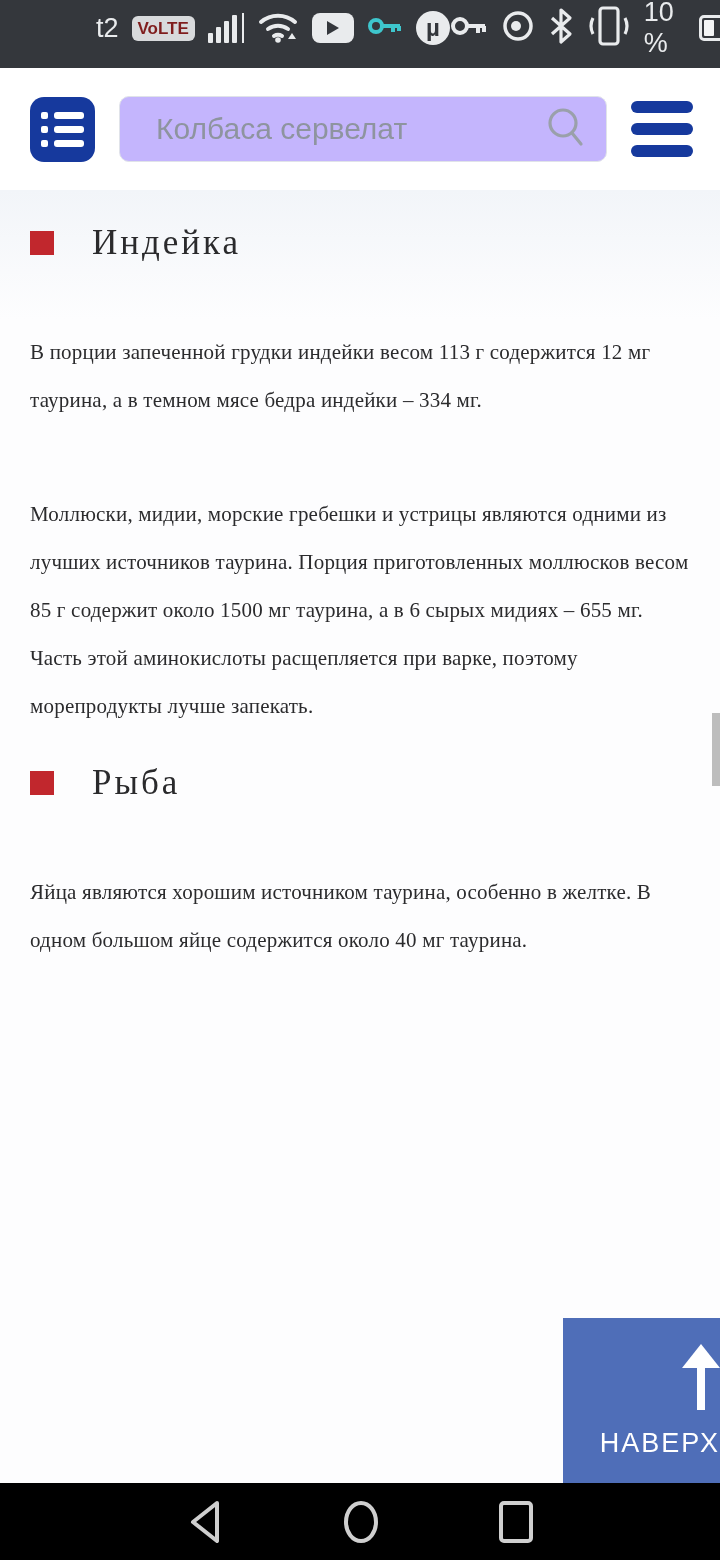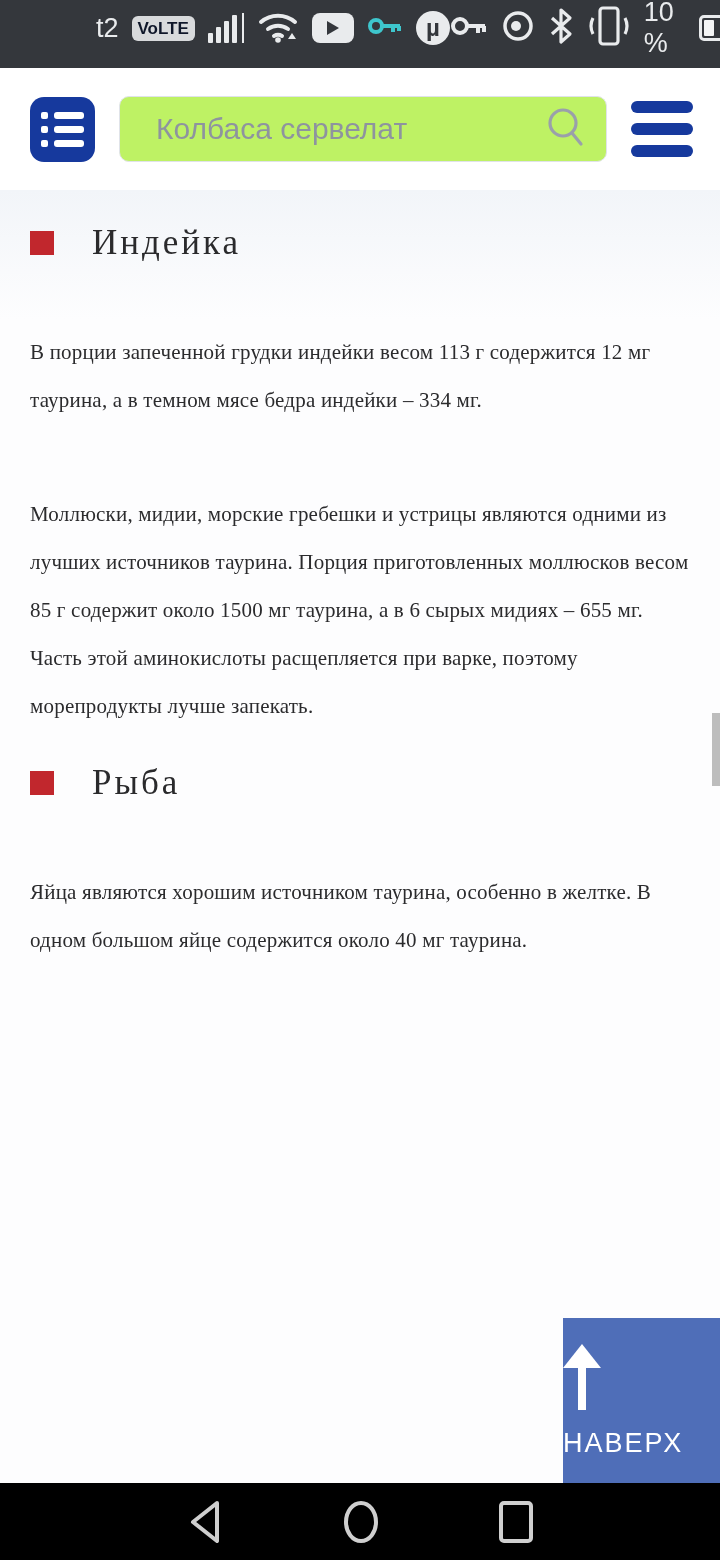--- a/index.html
+++ b/index.html
@@ -12,21 +12,21 @@
   
   .status-bar {
     position:absolute; top:0; left:0; width:720px; height:68px;
     background:#34373c; color:#e9ebed; box-sizing:border-box;
     display:flex; align-items:center; justify-content:space-between;
     padding:0 20px 12px 96px;
   }
   .sb-group { display:flex; align-items:center; gap:13px; }
   .sb-text { font-size:27px; }
   .volte-badge {
-    background:#d8dadc; color:#0f172a; font-weight:bold; font-size:17px;
+    background:#d8dadc; color:#7f1d1d; font-weight:bold; font-size:17px;
     border-radius:6px; padding:4px 6px; line-height:1;
   }
   .sig-bars { display:flex; align-items:flex-end; gap:3px; height:30px; }
   .sig-bars i { display:block; width:5px; background:#e9ebed; border-radius:1px; }
   .sig-line { width:2px; height:30px; background:#e9ebed; margin-left:2px; }
   .yt-icon {
     width:42px; height:30px; background:#e9ebed; border-radius:8px;
     display:flex; align-items:center; justify-content:center;
   }
   .yt-play { width:0; height:0; border-left:12px solid #34373c;
@@ -51,21 +51,21 @@
   }
   .menu-btn {
     flex:none; width:65px; height:65px; border-radius:14px; background:#16399d;
     display:flex; flex-direction:column; justify-content:center; gap:7px;
     align-items:center; cursor:pointer;
   }
   .menu-btn .row { display:flex; align-items:center; gap:6px; }
   .menu-btn .dot { width:7px; height:7px; background:#fff; border-radius:2px; }
   .menu-btn .bar { width:30px; height:7px; background:#fff; border-radius:3px; }
   .search-box {
-    flex:1; height:66px; background:#bef264; border:1px solid #e0e3e9;
+    flex:1; height:66px; background:#c4b5fd; border:1px solid #e0e3e9;
     border-radius:10px; display:flex; align-items:center;
     padding:0 18px 0 34px; box-sizing:border-box;
   }
   .search-box input {
     flex:1; border:none; outline:none; background:transparent;
     font-family:"Liberation Sans", sans-serif; font-size:30px; color:#4a4f57;
   }
   .search-box input::placeholder { color:#8e949f; opacity:1; }
   .hamburger { flex:none; width:62px; display:flex; flex-direction:column; gap:10px;
     cursor:pointer; }
@@ -90,21 +90,21 @@
   }
 
   
   .scroll-thumb {
     position:absolute; right:0; top:713px; width:8px; height:73px;
     background:#bdbdbd; z-index:6;
   }
   .to-top {
     position:absolute; left:563px; top:1318px; width:157px; height:165px;
     background:rgba(60,94,176,0.9); z-index:5; cursor:pointer;
-    display:flex; flex-direction:column; align-items:flex-start;
+    display:flex; flex-direction:column; align-items:flex-end;
     justify-content:flex-start; color:#fff;
   }
   .to-top svg { margin-top:26px; }
   .to-top .label { margin-top:18px; font-size:27px; letter-spacing:2px; }
 
   
   .nav-bar {
     position:absolute; left:0; top:1483px; width:720px; height:77px;
     background:#000; z-index:10; box-sizing:border-box;
     display:flex; align-items:center; justify-content:space-between;

